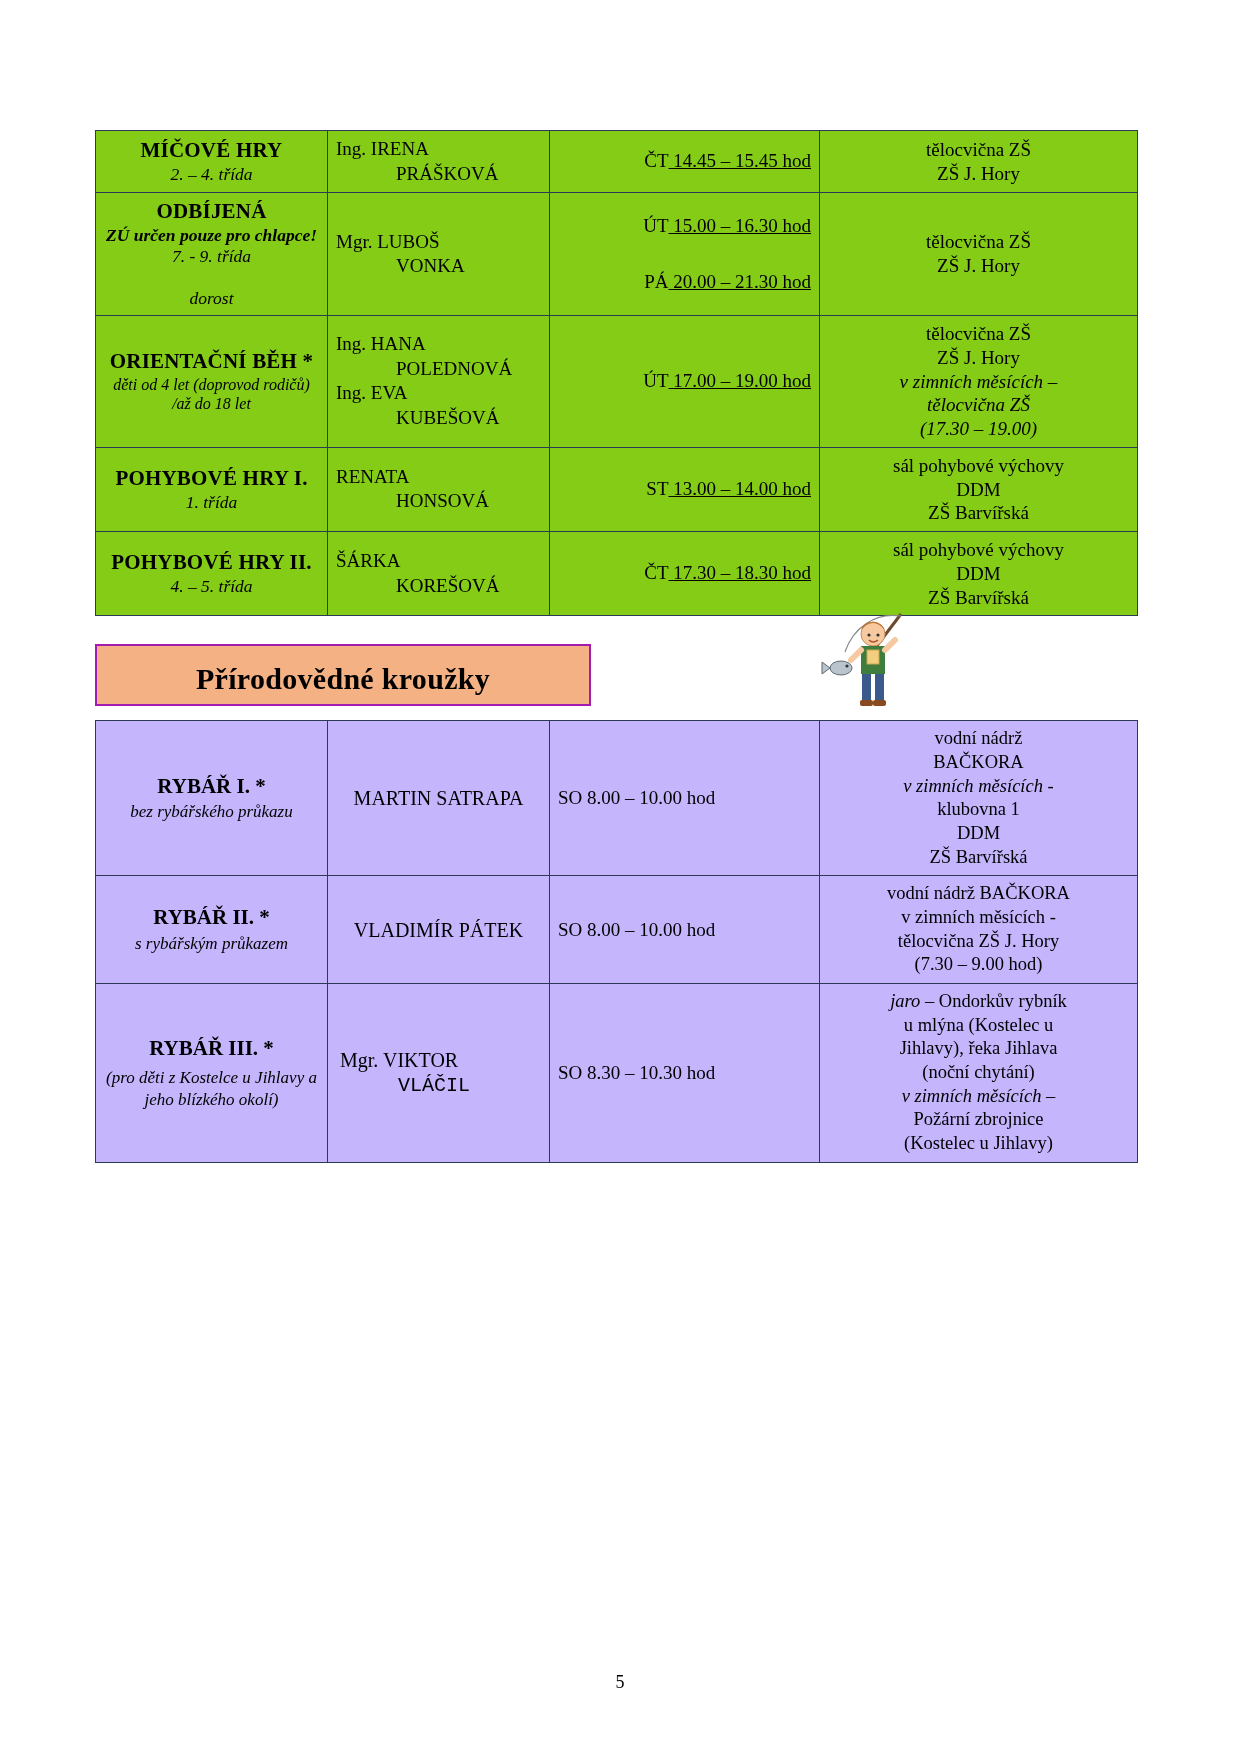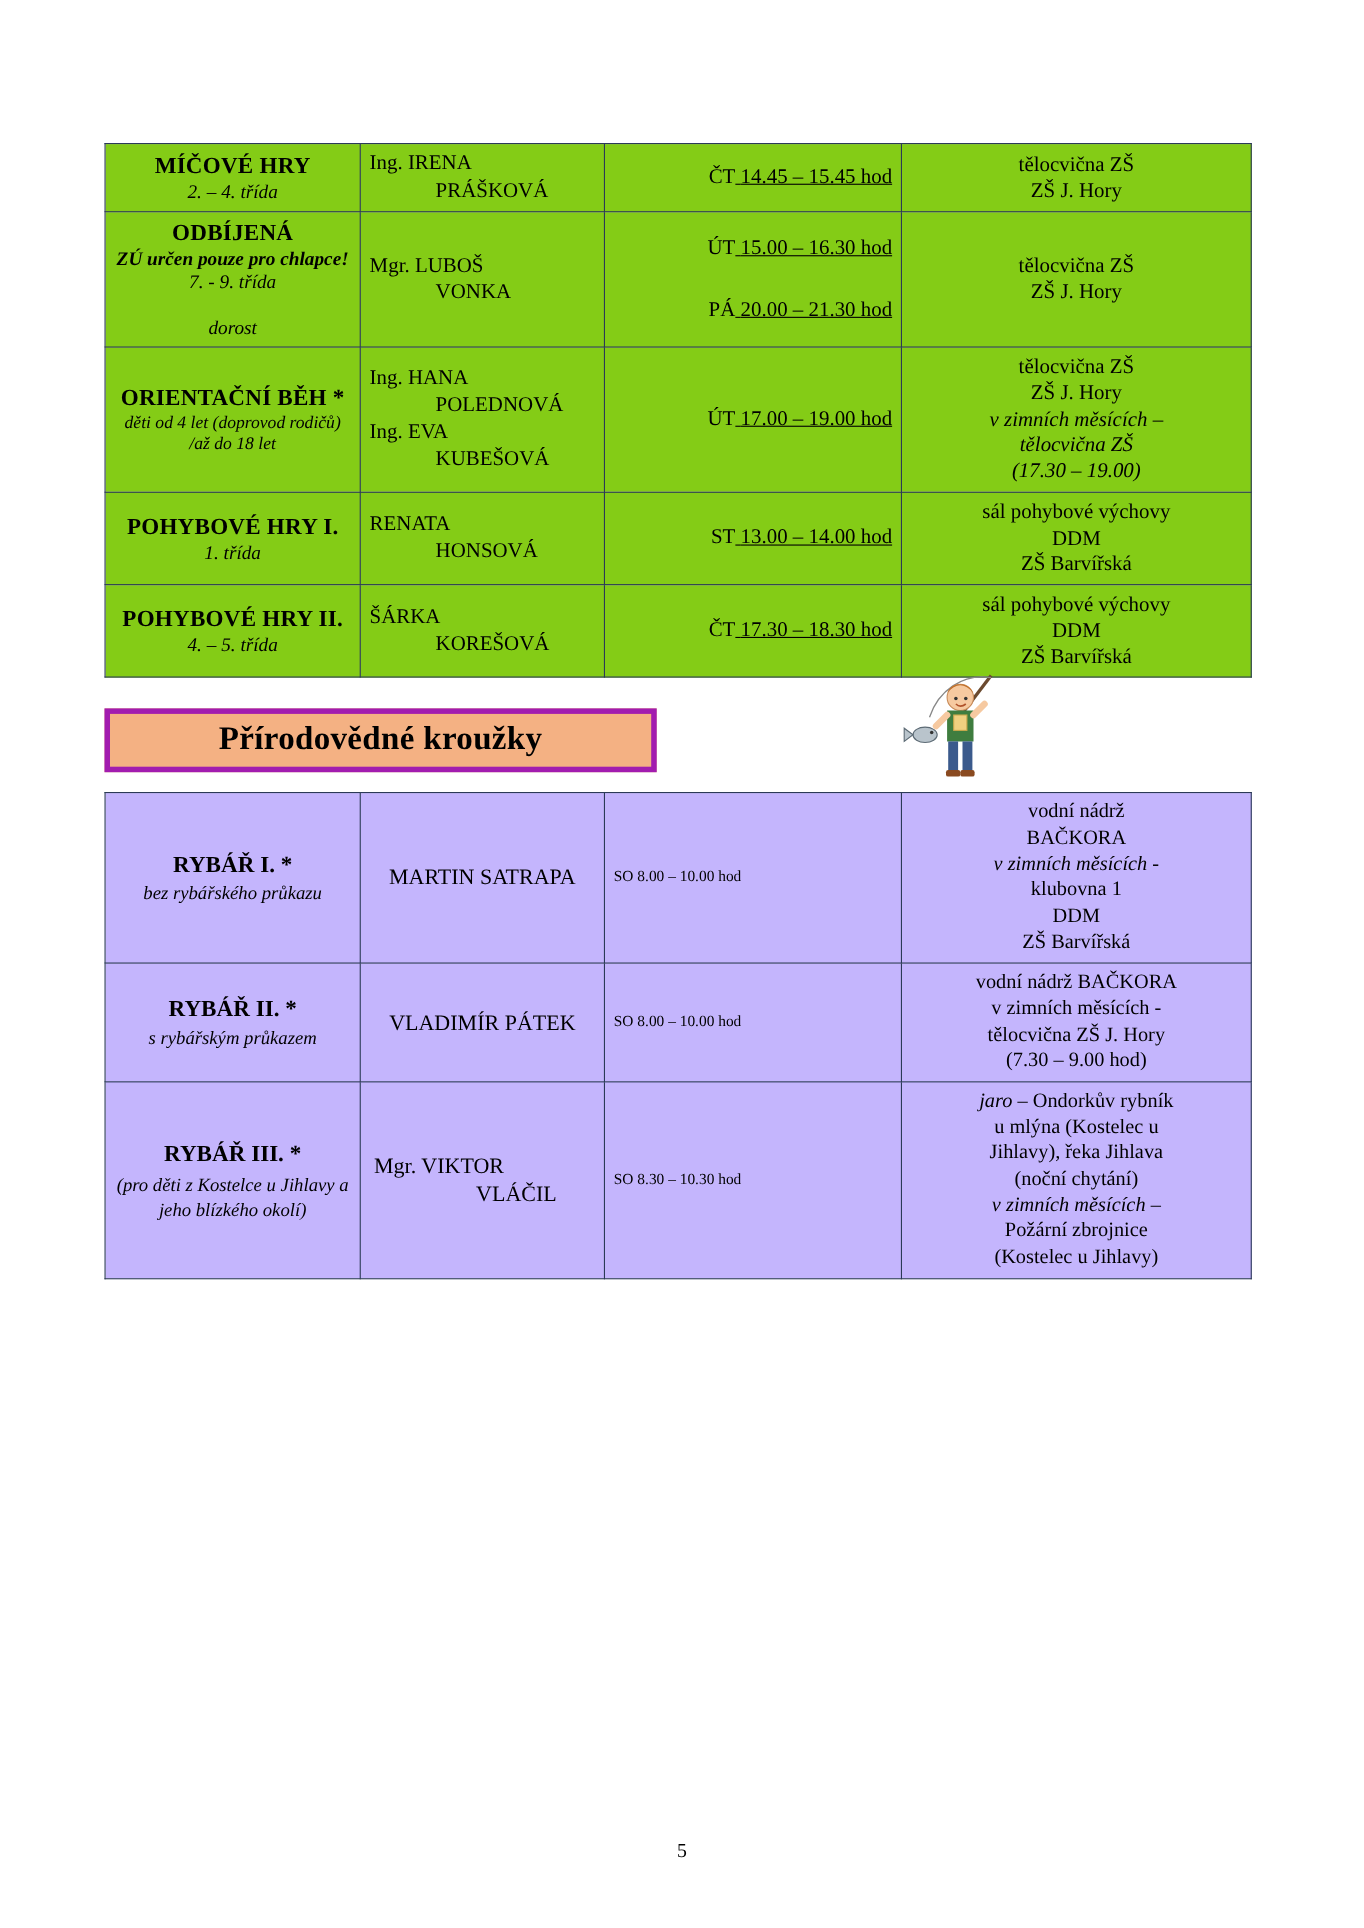--- a/index.html
+++ b/index.html
@@ -94,24 +94,24 @@
   .place-cell .ital { font-style: italic; }
 
   .section-title-wrap {
     margin-top: 28px;
     position: relative;
     height: 60px;
   }
   .section-title {
     display: inline-block;
     background: #f4b183;
-    border: 5px solid #a21caf;
+    border: 2px solid #a21caf;
     font-weight: bold;
     font-size: 30px;
-    padding: 6px 26px 8px 26px;
+    padding: 16px 26px 8px 26px;
     letter-spacing: .3px;
     min-width: 440px;
     text-align: center;
   }
 
   .fisher-icon {
     position: absolute;
     right: 230px;
     top: -38px;
     width: 110px;
@@ -146,23 +146,23 @@
     margin-top: 2px;
     line-height: 1.25;
   }
   .rybar-sub.tight { margin-top: 6px; }
   .lead-orange {
     font-size: 20px;
     text-align: center;
     line-height: 1.3;
   }
   .lead-orange .two-line-1 { display: block; text-align: left; padding-left: 4px;}
-  .lead-orange .two-line-2 { display: block; text-align: center; padding-left: 62px;}
+  .lead-orange .two-line-2 { display: block; text-align: left; padding-left: 62px; font-family: Liberation Mono, monospace;}
   .time-orange {
-    font-size: 14px;
+    font-size: 19px;
     text-align: left;
     padding-left: 12px;
     white-space: nowrap;
   }
   .place-orange {
     font-size: 18.5px;
     line-height: 1.28;
     text-align: center;
   }
   .place-orange .ital { font-style: italic; }

